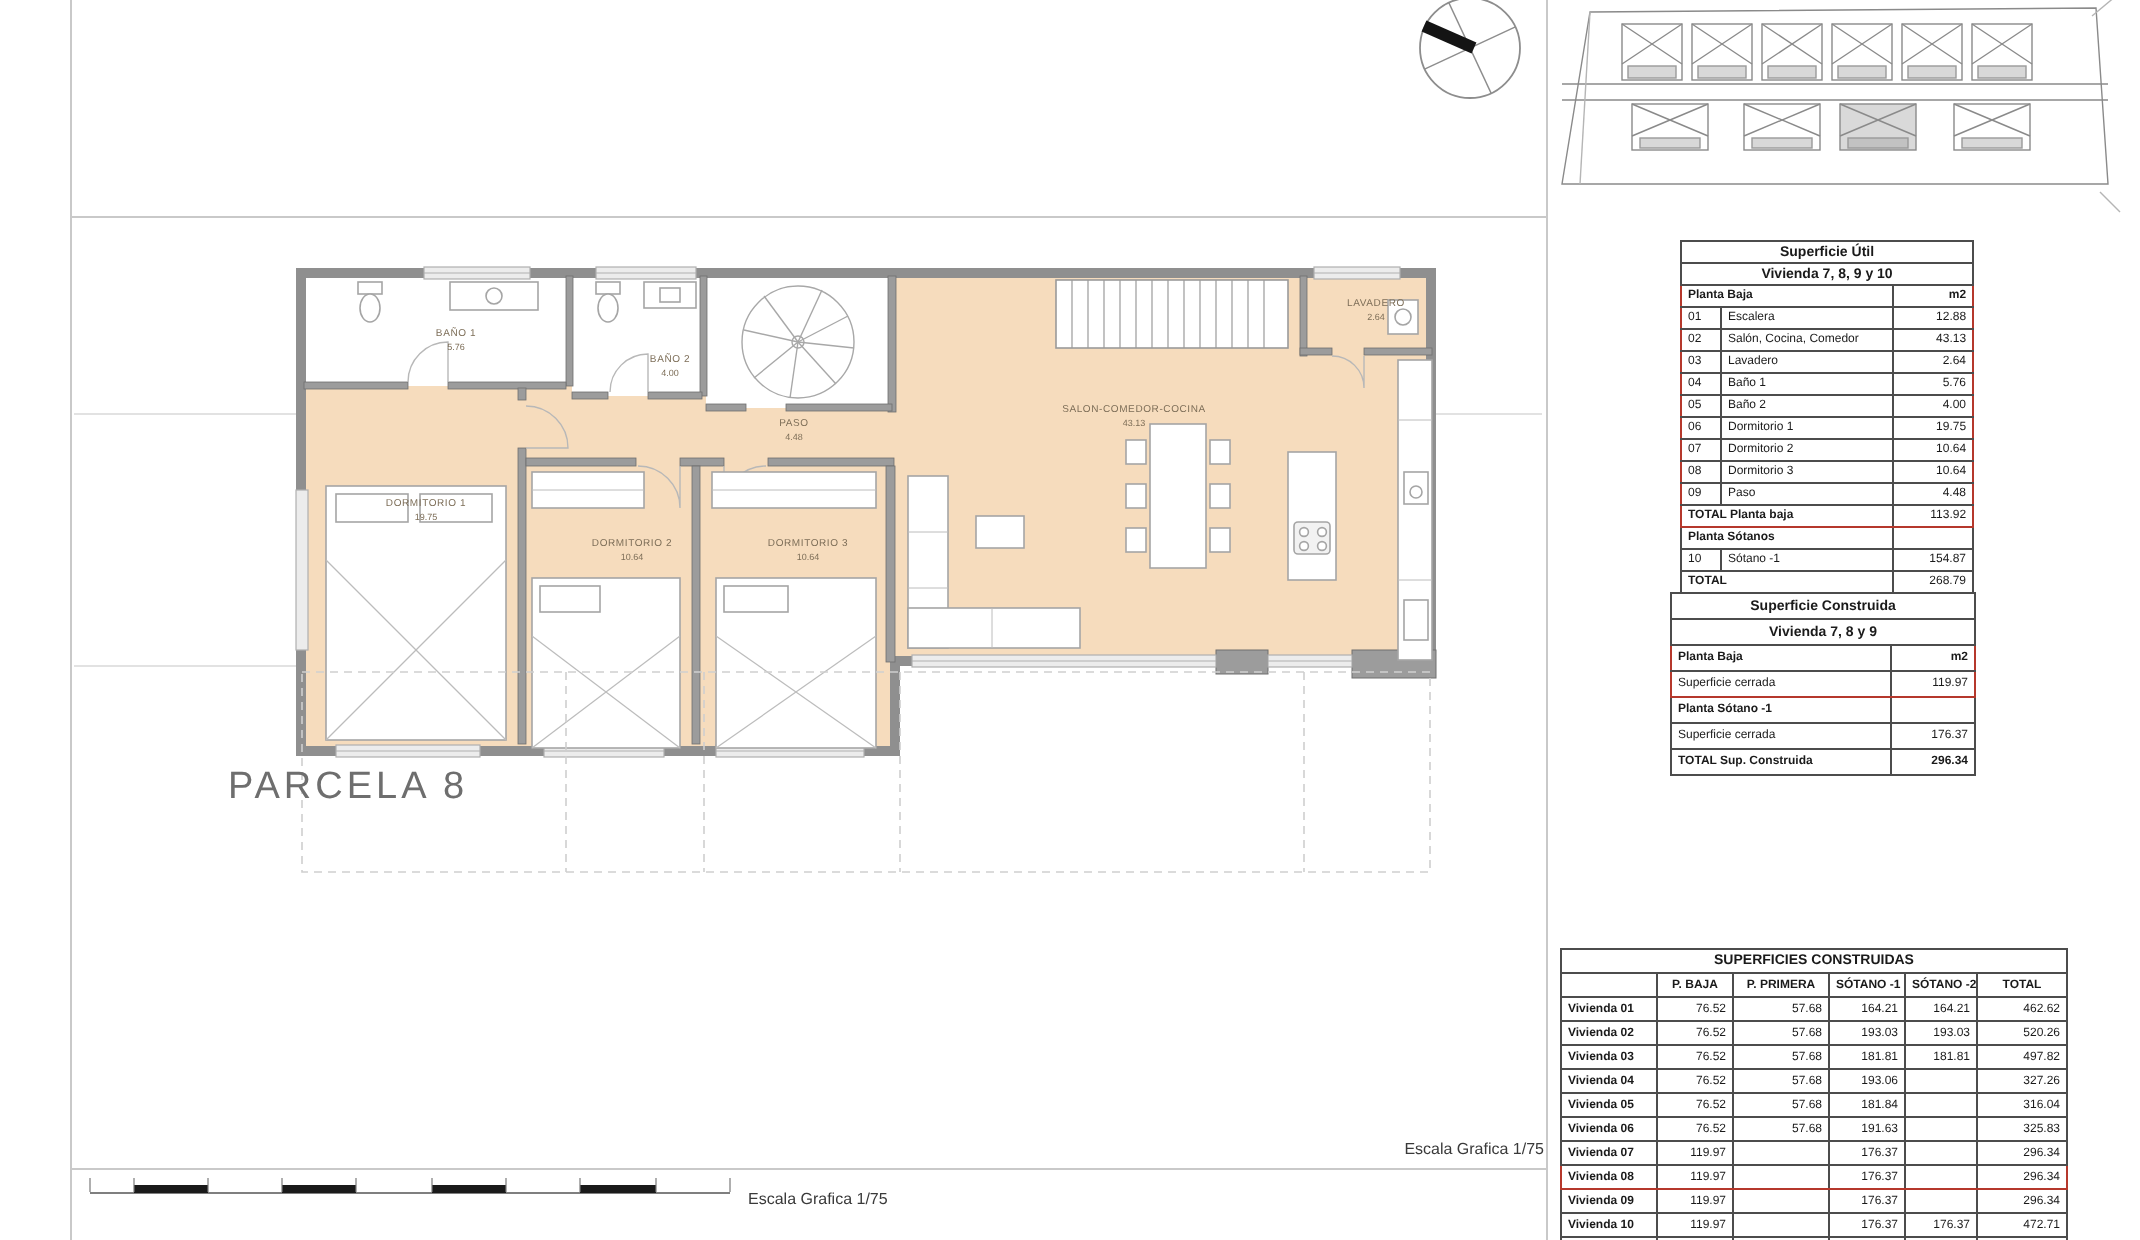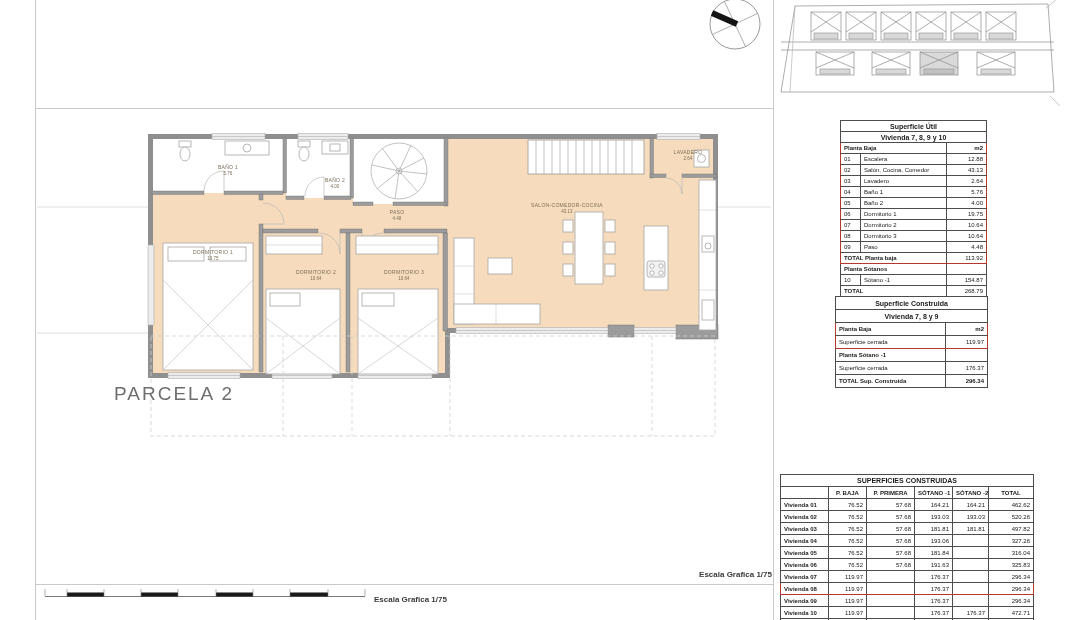--- a/index.html
+++ b/index.html
@@ -8,21 +8,21 @@
   #plan-svg{position:absolute;left:0;top:0;z-index:1;}
 
   
   .room-label{position:absolute;transform:translate(-50%,0);text-align:center;
               color:#7d6e58;white-space:nowrap;z-index:3;}
   .room-label .rname{font-size:5px;letter-spacing:.3px;}
   .room-label .rarea{font-size:4.5px;margin-top:1px;}
 
   .parcela{position:absolute;left:114px;top:383px;font-size:19px;letter-spacing:2px;
            color:#6e6e6e;z-index:3;}
-  .escala{position:absolute;font-size:8px;color:#3a3a3a;z-index:3;white-space:nowrap;font-weight:bold;}
+  .escala{position:absolute;font-size:8px;color:#3a3a3a;z-index:3;white-space:nowrap;}
   #escala-plan{left:688px;top:570px;width:84px;text-align:right;}
   #escala-bar{left:374px;top:595px;}
 
   
   table{border-collapse:collapse;table-layout:fixed;background:#fff;}
   td,th{border:0.8px solid #4c4c4c;padding:1px 3px;font-size:6px;color:#1a1a1a;
         overflow:hidden;white-space:nowrap;vertical-align:middle;font-weight:normal;}
   .tt{font-size:7px;font-weight:bold;text-align:center;height:10px;}
   .b{font-weight:bold;}
   .num{text-align:right;}
@@ -354,21 +354,21 @@
       <line x1="178" y1="589" x2="178" y2="596"></line>
         <line x1="216" y1="589" x2="216" y2="596"></line>
       <line x1="253" y1="589" x2="253" y2="596"></line>
         <line x1="290" y1="589" x2="290" y2="596"></line>
       <line x1="328" y1="589" x2="328" y2="596"></line>
         <line x1="365" y1="589" x2="365" y2="596"></line>
     </g>
   </g>
 </svg>
 
-<div class="parcela">PARCELA 2</div>
+<div class="parcela">PARCELA 8</div>
 <div id="escala-plan" class="escala">Escala Grafica 1/75</div>
 <div id="escala-bar" class="escala">Escala Grafica 1/75</div>
 
 <div id="room-labels">
     <div class="room-label" style="left: 228px; top: 164px;">
       <div class="rname">BAÑO 1</div>
       <div class="rarea">5.76</div>
     </div>
     <div class="room-label" style="left: 335px; top: 177px;">
       <div class="rname">BAÑO 2</div>

